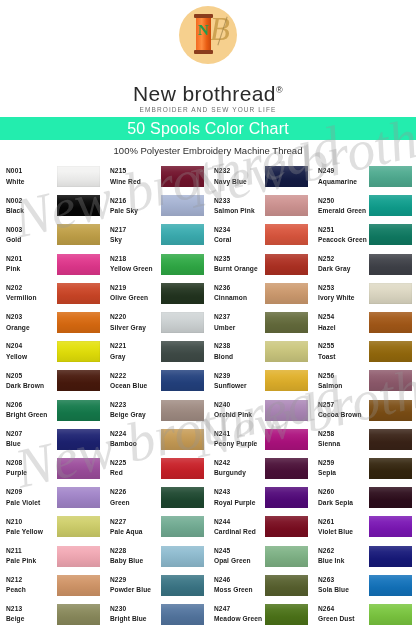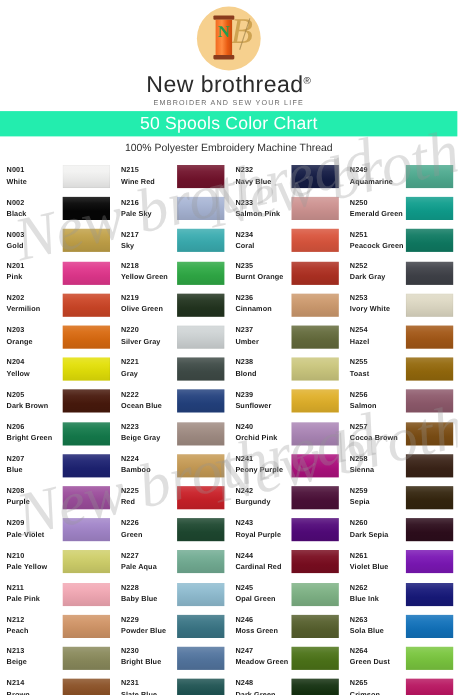--- a/index.html
+++ b/index.html
@@ -82,21 +82,21 @@
     position: absolute;
     right: 14px;
     top: 10px;
     width: 1px;
     height: 30px;
     background: #9c8048;
     transform: rotate(18deg);
     opacity: .7;
   }
   .brand-name {
-    margin-top: 2px;
+    margin-top: 18px;
     font-size: 21px;
     letter-spacing: .4px;
     color: #2b2b2b;
     position: relative;
     font-weight: 400;
   }
   .brand-name .reg {
     font-size: 9px;
     vertical-align: super;
   }

